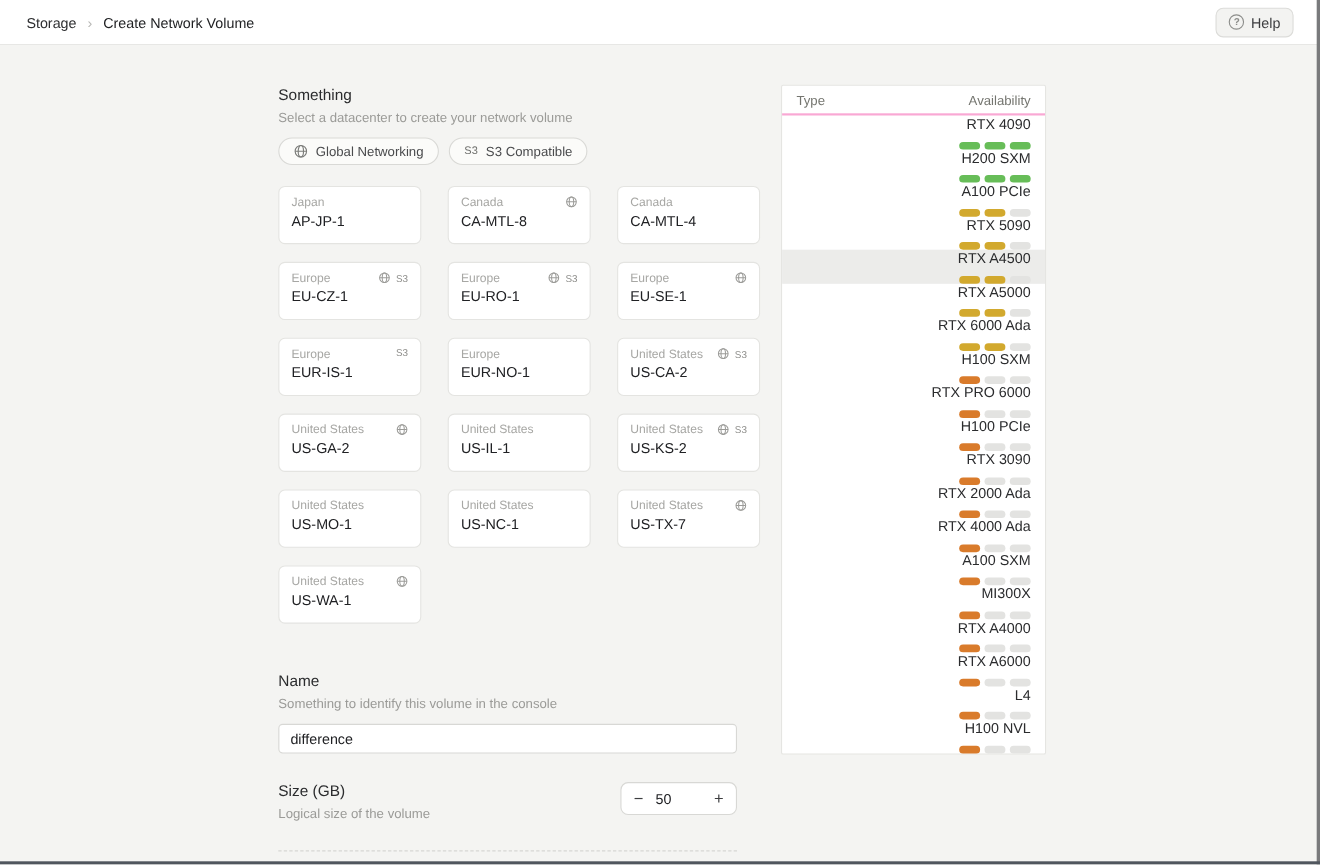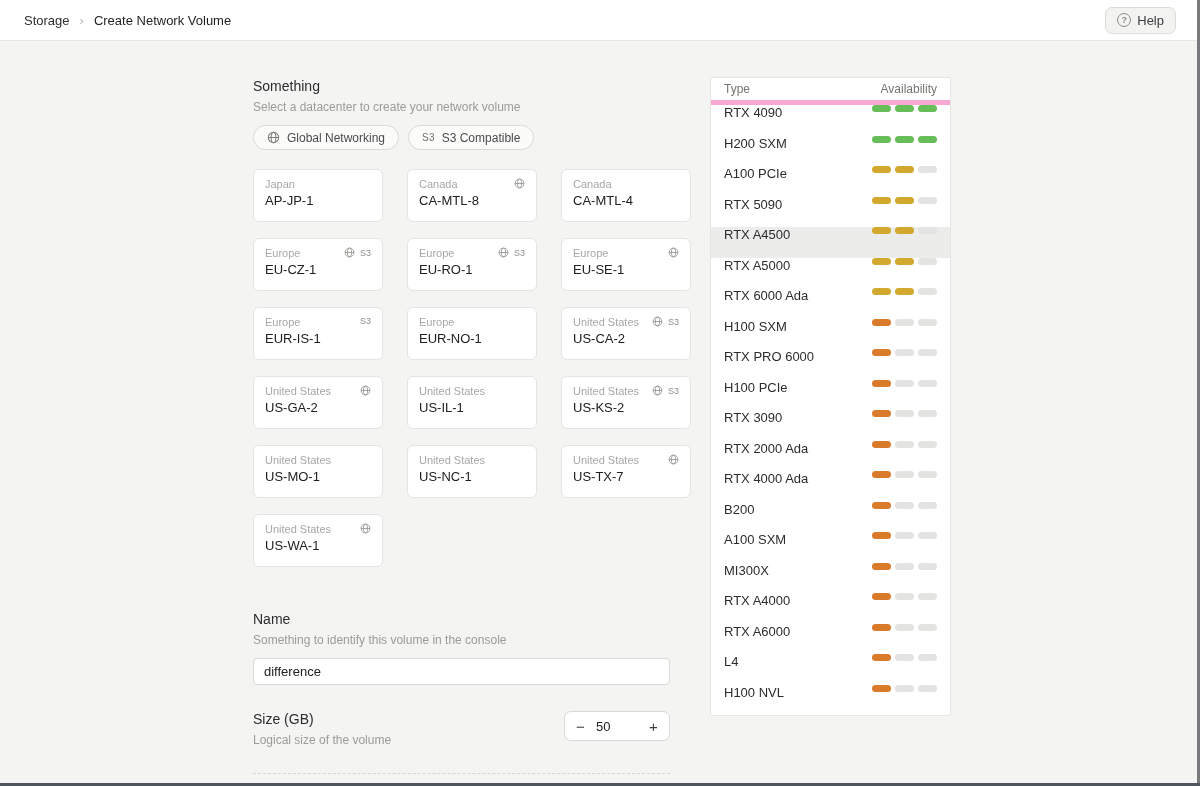--- a/index.html
+++ b/index.html
@@ -89,26 +89,26 @@
 
   .dashed-div { margin-top:26px; border-top:1px dashed #d6d6d3; height:0; }
 
   
   .gpu-table {
     position:absolute; left:710px; top:36px; width:241px;
     background:#ffffff; border:1px solid #e5e5e2; border-radius:2px;
   }
   .tbl-head {
     display:flex; justify-content:space-between; align-items:center;
-    height:27px; padding:0 13px; border-bottom:5px solid #f9a8d4;
+    height:27px; padding:0 13px; border-bottom:2px solid #f9a8d4;
     font-size:12px; color:#74756f;
   }
   .tbl-row {
-    display:flex; justify-content:space-between; align-items:flex-start;
-    height:30.5px; padding:0 13px; cursor:pointer;
+    display:flex; justify-content:space-between; align-items:flex-end;
+    height:30.5px; padding:0 13px; cursor:pointer;flex-direction:column;
   }
   .tbl-row.highlighted { background:#ececea; }
   .gpu-name { font-size:13px; color:#2b2c2e; white-space:nowrap; }
   .pills { display:flex; gap:4px; }
   .pill { width:19px; height:7px; border-radius:4px; display:inline-block; }
 
   
   .edge-right { position:absolute; top:0; right:0; width:3px; height:786px; background:#797a7c; }
   .edge-bottom { position:absolute; left:0; bottom:0; width:1200px; height:3px; background:#50565e; }
 </style>
@@ -524,28 +524,20 @@
 
         <div class="tbl-row">
           <span class="gpu-name">RTX 4000 Ada</span>
           <span class="pills">
             <span class="pill" style="background: rgb(217, 123, 43);"></span>
             <span class="pill" style="background: rgb(227, 227, 225);"></span>
             <span class="pill" style="background: rgb(227, 227, 225);"></span>
           </span>
         </div>
 
-        <div class="tbl-row">
-          <span class="gpu-name">B200</span>
-          <span class="pills">
-            <span class="pill" style="background: rgb(217, 123, 43);"></span>
-            <span class="pill" style="background: rgb(227, 227, 225);"></span>
-            <span class="pill" style="background: rgb(227, 227, 225);"></span>
-          </span>
-        </div>
 
         <div class="tbl-row">
           <span class="gpu-name">A100 SXM</span>
           <span class="pills">
             <span class="pill" style="background: rgb(217, 123, 43);"></span>
             <span class="pill" style="background: rgb(227, 227, 225);"></span>
             <span class="pill" style="background: rgb(227, 227, 225);"></span>
           </span>
         </div>
 

